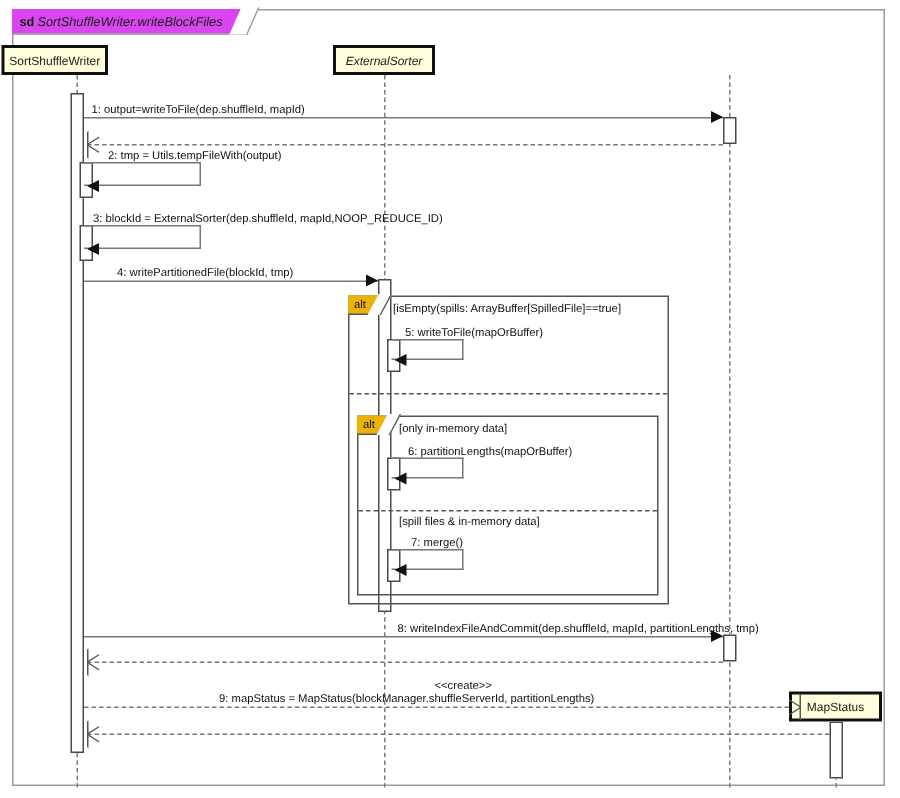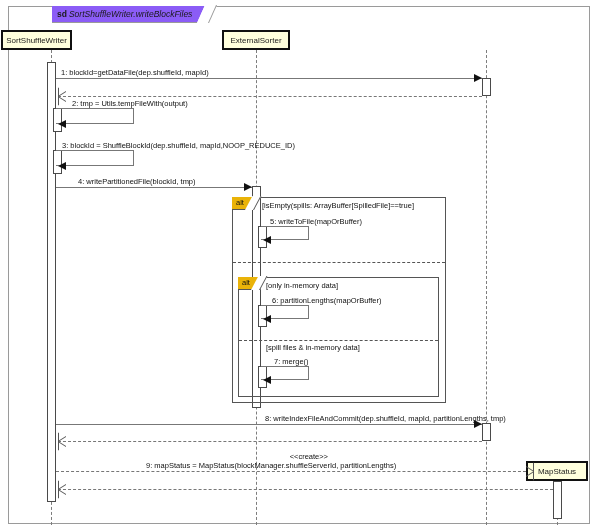--- a/index.html
+++ b/index.html
@@ -29,28 +29,27 @@
     box-sizing: border-box;
     background: transparent;
   }
   .frame-tab {
     position: absolute;
     left: 8px;
     top: 6px;
     height: 17px;
     border-right: 1px solid #9a9a9a;
     border-bottom: 1px solid #9a9a9a;
-    background: #8b5cf6;
+    background: #d946ef;
     box-sizing: border-box;
     padding: 1px 16px 0 5px;
     font-size: 8.5px;
     color: #1a1a1a;
     line-height: 15px;
     white-space: nowrap;
-    margin-left: 44px;
   }
   .frame-tab .kw {
     font-weight: bold;
     font-style: normal;
     margin-right: 2px;
   }
   .frame-tab .nm {
     font-style: italic;
   }
   .frame-tab-clip {
@@ -244,21 +243,21 @@
   </div>
 
   <div class="lifeline" style="left:51px; top:50px; height:475px;"></div>
   <div class="lifeline" style="left:256px; top:50px; height:475px;"></div>
   <div class="lifeline" style="left:486px; top:50px; height:475px;"></div>
   <div class="lifeline" style="left:557px; top:471px; height:54px;"></div>
 
   <div class="lifeline-head" style="left:1px; top:30px; width:71px;">
     <span>SortShuffleWriter</span>
   </div>
-  <div class="lifeline-head" style="left:222px; top:30px; width:68px;">
+  <div class="lifeline-head" style="left:222px; top:30px; width:68px;font-style:italic;">
     <span>ExternalSorter</span>
   </div>
   <div class="lifeline-head" style="left:526px; top:461px; width:62px;">
     <span>MapStatus</span>
   </div>
 
   <div class="activation" style="left:47px; top:62px; height:440px;"></div>
   <div class="activation" style="left:53px; top:108px; height:24px;"></div>
   <div class="activation" style="left:53px; top:150px; height:24px;"></div>
 
@@ -266,33 +265,33 @@
   <div class="activation" style="left:258px; top:226px; height:22px;"></div>
   <div class="activation" style="left:258px; top:305px; height:22px;"></div>
   <div class="activation" style="left:258px; top:366px; height:22px;"></div>
 
   <div class="activation" style="left:482px; top:78px; height:18px;"></div>
   <div class="activation" style="left:482px; top:423px; height:18px;"></div>
   <div class="activation" style="left:553px; top:481px; height:38px;"></div>
 
   <div class="msg-line" style="left:56px; top:78px; width:426px;"></div>
   <div class="arrow-right" style="left:474px; top:74px;"></div>
-  <div class="msg-label" style="left:61px; top:68px;">1: blockId=getDataFile(dep.shuffleId, mapId)</div>
+  <div class="msg-label" style="left:61px; top:68px;">1: output=writeToFile(dep.shuffleId, mapId)</div>
 
   <div class="msg-line dashed" style="left:58px; top:96px; width:424px;"></div>
   <div class="arrow-left-open" style="left:58px; top:88px;"></div>
   <div class="arrow-left-open2" style="left:58px; top:96px;"></div>
 
   <div class="selfcall" style="left:56px; top:108px; width:78px; height:16px;"></div>
   <div class="arrow-left" style="left:58px; top:120px;"></div>
   <div class="msg-label" style="left:72px; top:99px;">2: tmp = Utils.tempFileWith(output)</div>
 
   <div class="selfcall" style="left:56px; top:150px; width:78px; height:16px;"></div>
   <div class="arrow-left" style="left:58px; top:162px;"></div>
-  <div class="msg-label" style="left:62px; top:141px;">3: blockId = ShuffleBlockId(dep.shuffleId, mapId,NOOP_REDUCE_ID)</div>
+  <div class="msg-label" style="left:62px; top:141px;">3: blockId = ExternalSorter(dep.shuffleId, mapId,NOOP_REDUCE_ID)</div>
 
   <div class="msg-line" style="left:56px; top:187px; width:196px;"></div>
   <div class="arrow-right" style="left:244px; top:183px;"></div>
   <div class="msg-label" style="left:78px; top:177px;">4: writePartitionedFile(blockId, tmp)</div>
 
   <div class="fragment" style="left:232px; top:197px; width:214px; height:206px;"></div>
   <div class="frag-tab" style="left:232px; top:197px;">
     <span>alt</span>
     <div class="frag-tab-clip"></div>
   </div>

